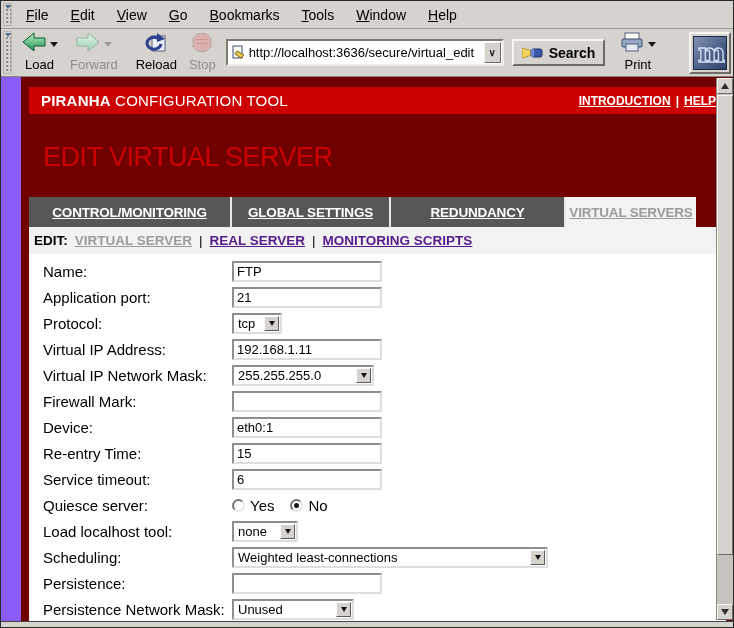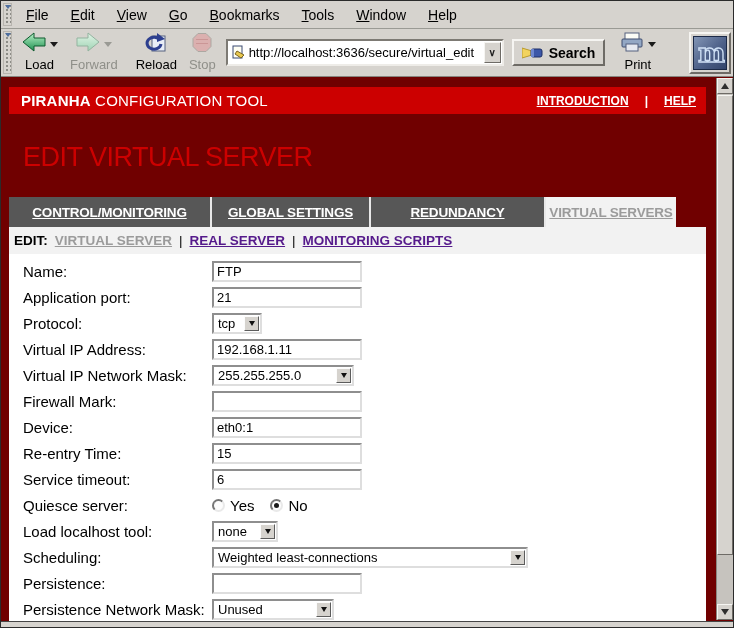--- a/index.html
+++ b/index.html
@@ -73,30 +73,30 @@
     border:2px solid; border-color:#f6f5f2 #6e6b66 #6e6b66 #f6f5f2;
     display:flex; align-items:center; justify-content:center; background:#d6d3ce;
   }
   .logo{
     width:34px; height:34px; border:1px solid #1c2a47;
     background:linear-gradient(135deg,#8295b5 0%,#4d6088 55%,#33456b 100%);
     display:flex; align-items:center; justify-content:center;
   }
 
   
-  .viewport{ position:relative; flex:1 1 auto; background:#700000; overflow:hidden; }
+  .viewport{ position:relative; flex:1 1 auto; background:#700000; overflow:hidden;margin-left:20px; }
   .page{ margin:10px 0 0 8px; width:697px; }
 
   .redbar{
     height:27px; background:#cc0000; display:flex; align-items:center;
     justify-content:space-between; padding:0 10px 0 12px;
   }
   .brand{ color:#fff; font-size:15px; letter-spacing:.2px; }
   .brand b{ font-weight:bold; }
-  .redbar-links{ color:#fff; font-size:12px; font-weight:bold; display:flex; gap:16px; align-items:center; }
+  .redbar-links{ color:#fff; font-size:12px; font-weight:bold; display:flex; gap:5px; align-items:center; }
   .redbar-links a{ color:#fff; text-decoration:underline; cursor:pointer; }
 
   .page-heading{ height:83px; padding:28px 0 0 14px; }
   .page-heading span{ color:#cc0000; font-size:27px; letter-spacing:-.5px; }
 
   .tabs{ display:flex; height:30px; }
   .tab{
     background:#575757; color:#fff; font-size:13.5px; font-weight:bold;
     display:flex; align-items:center; justify-content:center;
     text-decoration:underline; cursor:pointer; letter-spacing:-.2px;

